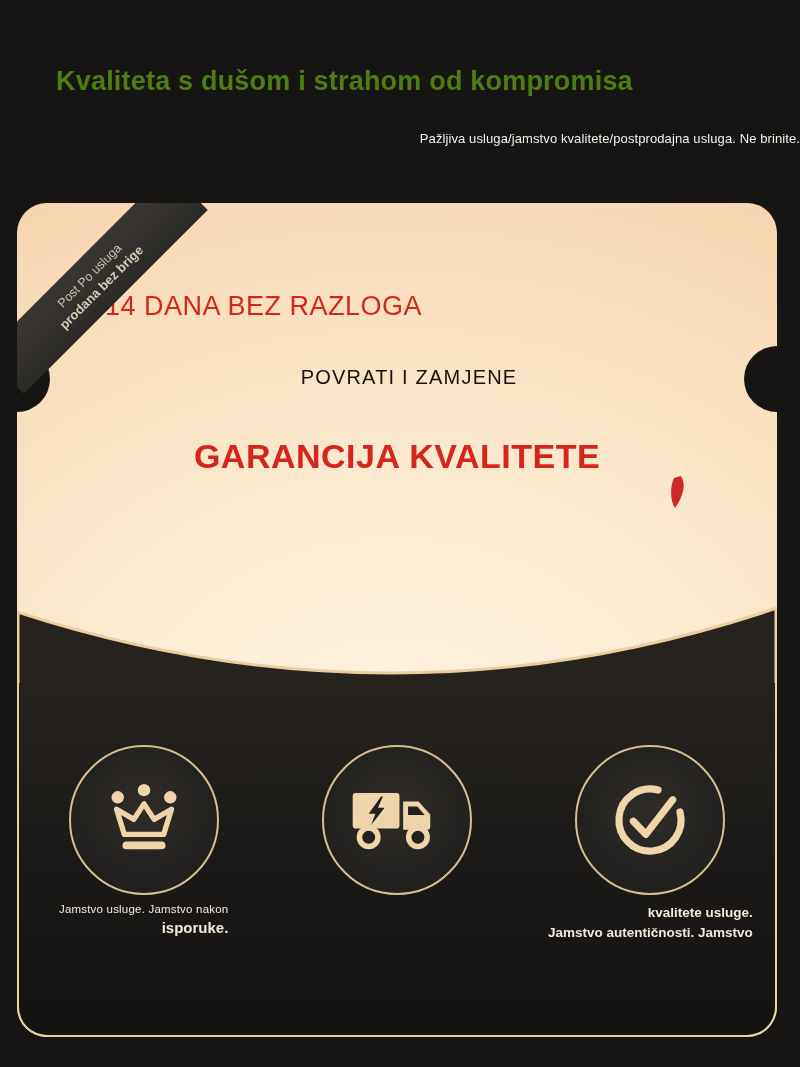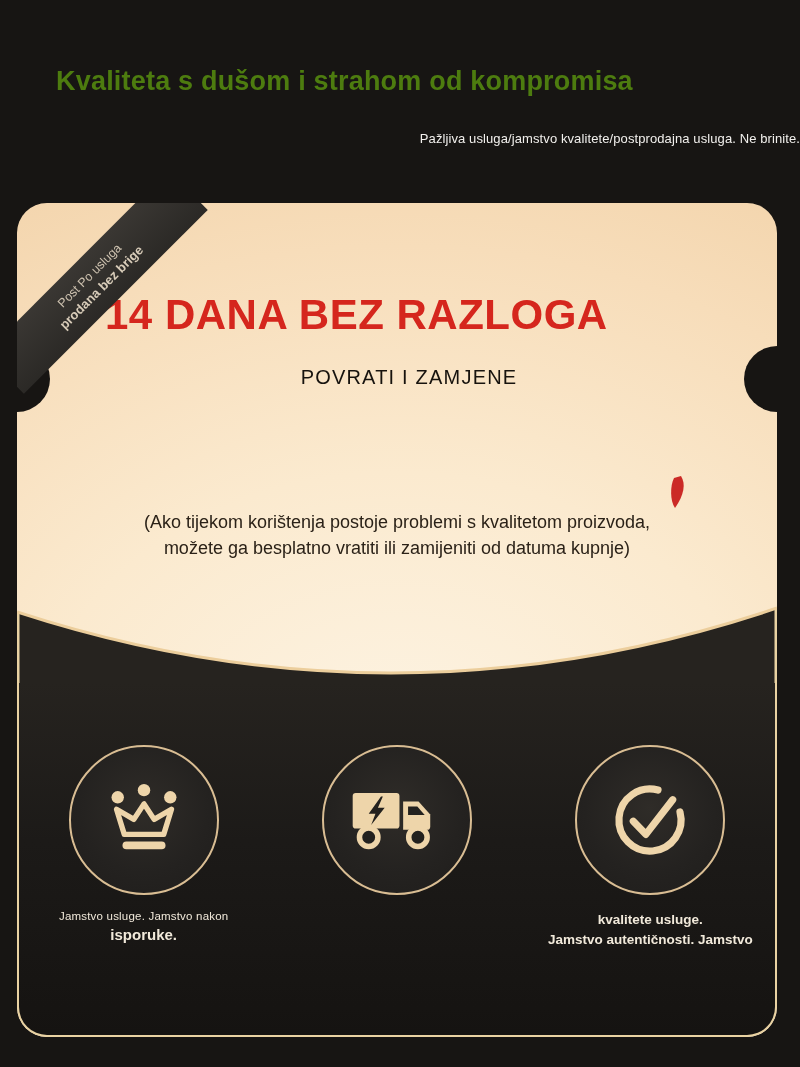--- a/index.html
+++ b/index.html
@@ -43,21 +43,21 @@
   .notch {
     position:absolute; width:66px; height:66px; border-radius:50%;
     background:#171513; top:143px; z-index:5;
   }
   .notch-left  { left:-33px; }
   .notch-right { right:-33px; }
 
   
   .headline {
     position:absolute; left:88px; top:88px;
-    font-size:42px; font-weight:bold; color:#d5261d; letter-spacing:0.5px;
+    font-size:27px; font-weight:normal; color:#d5261d; letter-spacing:0.5px;
     white-space:nowrap;
   }
   .subheadline {
     position:absolute; left:0; top:163px; width:100%; text-align:center;
     font-size:20px; color:#17130e; letter-spacing:1.2px; white-space:nowrap;margin-left:12px;
   }
   .guarantee {
     position:absolute; left:0; top:234px; width:100%; text-align:center;
     font-size:34px; font-weight:bold; color:#d5261d; letter-spacing:0.5px;
     white-space:nowrap;
@@ -84,21 +84,21 @@
     position:absolute; left:0; right:0; top:542px;
     display:flex; z-index:4;
   }
   .feature { flex:1; display:flex; flex-direction:column; align-items:center; }
   .feature-circle {
     width:150px; height:150px; border-radius:50%; box-sizing:border-box;
     border:2.5px solid #d9bd93;
     background:radial-gradient(circle at 50% 42%, #2f2c28 0%, #242220 58%, #1f1d1b 100%);
     display:flex; align-items:center; justify-content:center;
   }
-  .caption { margin-top:15px; text-align:center; color:#f1e9da; }
+  .caption { margin-top:8px; text-align:right; color:#f1e9da; }
   .cap-sm  { font-size:11.5px; letter-spacing:0.2px; }
   .cap-lg  { font-size:15px; font-weight:bold; margin-top:4px; }
   .cap-md  { font-size:13.5px; font-weight:bold; line-height:1.5; }
 </style>
 </head>
 <body>
 
 <div class="page">
 
   <div class="header-title">Kvaliteta s dušom i strahom od kompromisa</div>
@@ -118,23 +118,23 @@
     <div class="ribbon">
       <span class="ribbon-line1">Post Po usluga</span>
       <span class="ribbon-line2">prodana bez brige</span>
     </div>
 
     <div class="notch notch-left"></div>
     <div class="notch notch-right"></div>
 
     <div class="headline">14 DANA BEZ RAZLOGA</div>
     <div class="subheadline">POVRATI I ZAMJENE</div>
+    <div class="guarantee">GARANCIJA KVALITETE</div>
     <div class="note">
-      <span>(Ako tijekom korištenja postoje problemi s kvalitetom proizvoda,</span><br>
-      <span>možete ga besplatno vratiti ili zamijeniti od datuma kupnje)</span>
+      <br>
     </div>
 
     <svg class="red-mark" width="22" height="36" viewBox="0 0 22 36">
       <path d="M14 1 C19 9 17 20 8 33 C3 26 3 11 7 3 Z" fill="#cb2a26"></path>
     </svg>
 
     <div class="features">
 
       <div class="feature">
         <div class="feature-circle">

